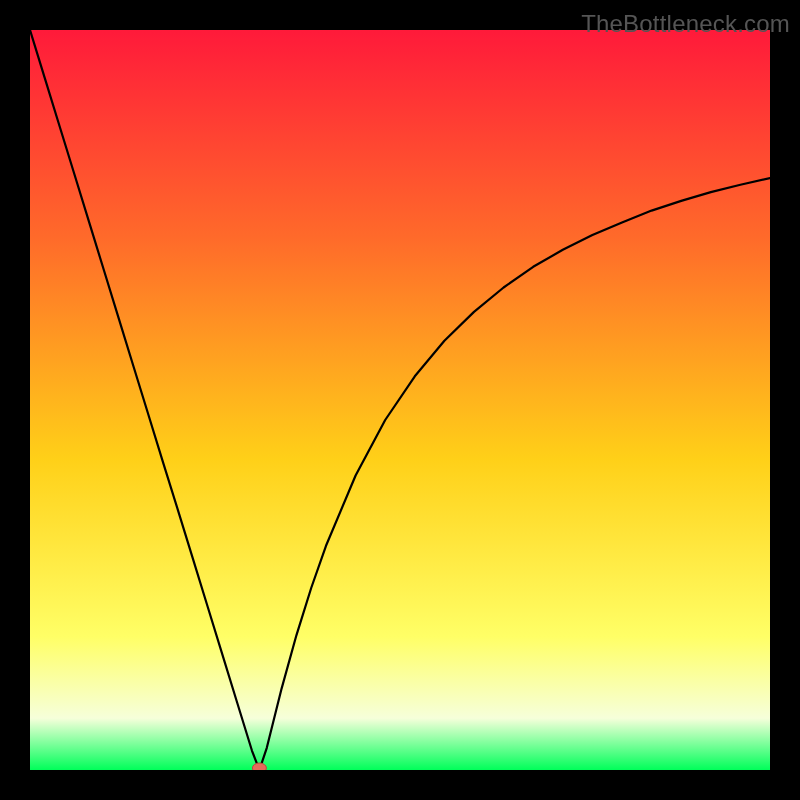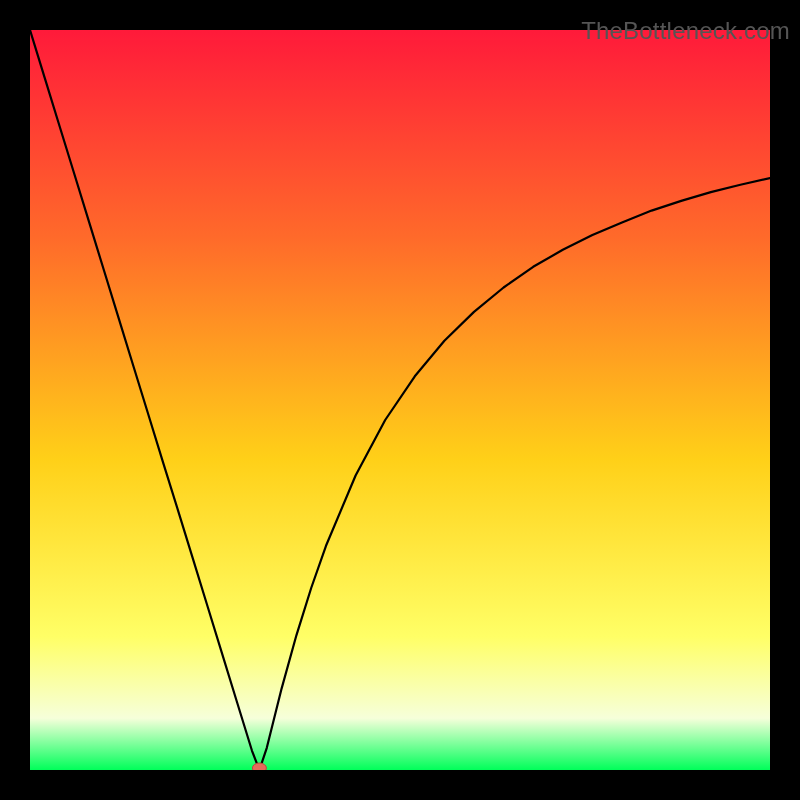--- a/index.html
+++ b/index.html
@@ -12,21 +12,21 @@
     font-family: Arial, Helvetica, sans-serif;
   }
   .frame {
     position: relative;
     width: 800px;
     height: 800px;
     background: #000;
   }
   .watermark {
     position: absolute;
-    top: 17px;
+    top: 10px;
     right: 10px;
     color: #555;
     font-size: 24px;
     font-weight: 500;
     letter-spacing: 0.2px;
     z-index: 10;
     user-select: none;
   }
   .plot-wrap {
     position: absolute;

